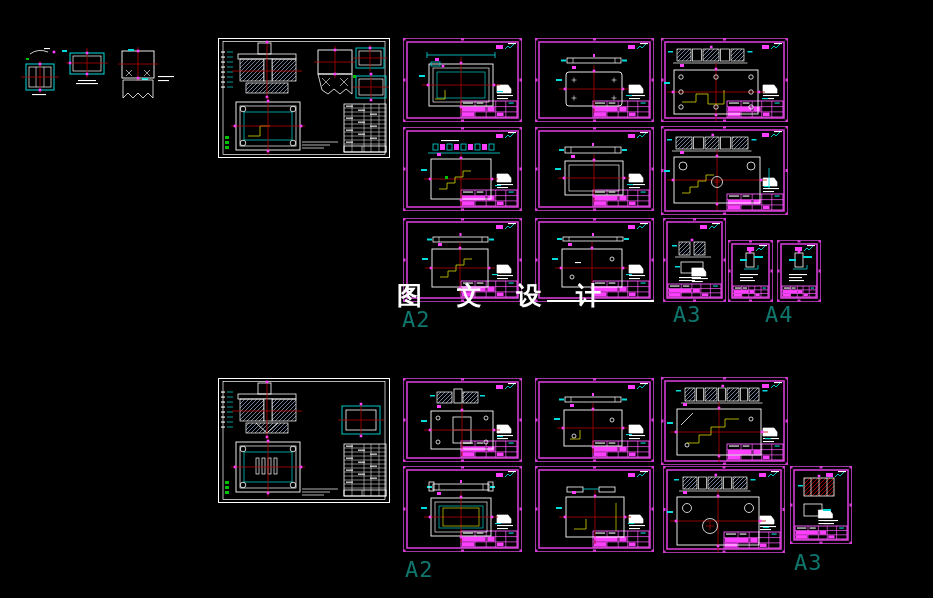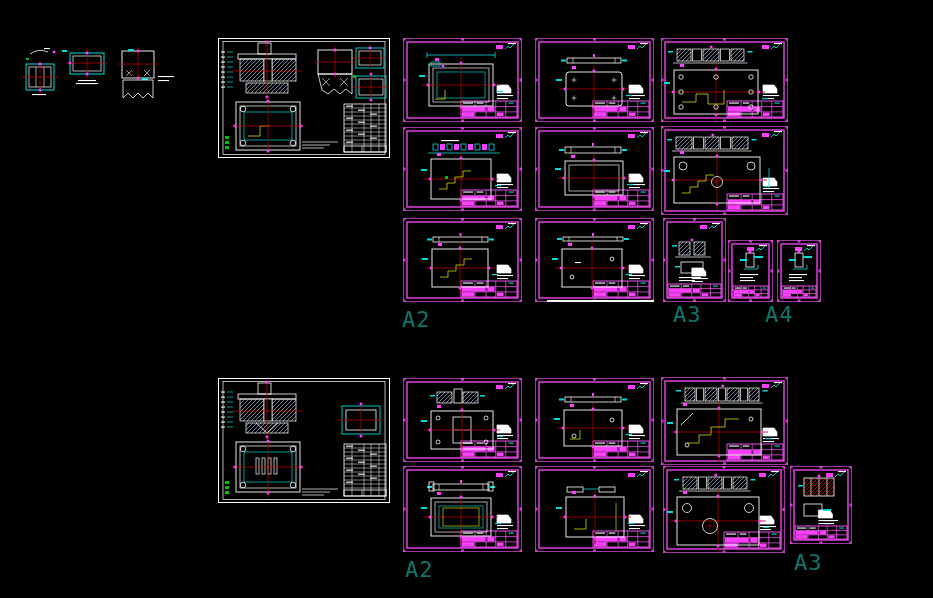--- a/index.html
+++ b/index.html
@@ -1357,20 +1357,21 @@
         <line x1="37" y1="12" x2="37" y2="30" stroke="#ffffff" stroke-width="0.7"></line>
         <rect x="8" y="19" width="5" height="1.5" fill="#00dcdc"></rect>
         <rect x="27.7" y="8.7" width="2.6" height="2.6" fill="#ff3fff"></rect>
         <rect x="14" y="38" width="18" height="12" fill="none" stroke="#ffffff" stroke-width="0.8" rx="0"></rect>
         <rect x="33" y="43" width="8" height="2" fill="#00dcdc"></rect>
         <rect x="34" y="54" width="14" height="1.1" fill="#ffffff"></rect>
         <rect x="34" y="57" width="10" height="1.1" fill="#ffffff"></rect>
       </svg>
     </div>
 
+  <div class="wm">图 文 设 计</div>
   <div class="wm-line"></div>
 
   <div class="fmt" style="left:402px;top:309px">A2</div>
   <div class="fmt" style="left:673px;top:304px">A3</div>
   <div class="fmt" style="left:765px;top:304px">A4</div>
   <div class="fmt" style="left:405px;top:559px">A2</div>
   <div class="fmt" style="left:794px;top:552px">A3</div>
 </div>
 
 </body></html>

